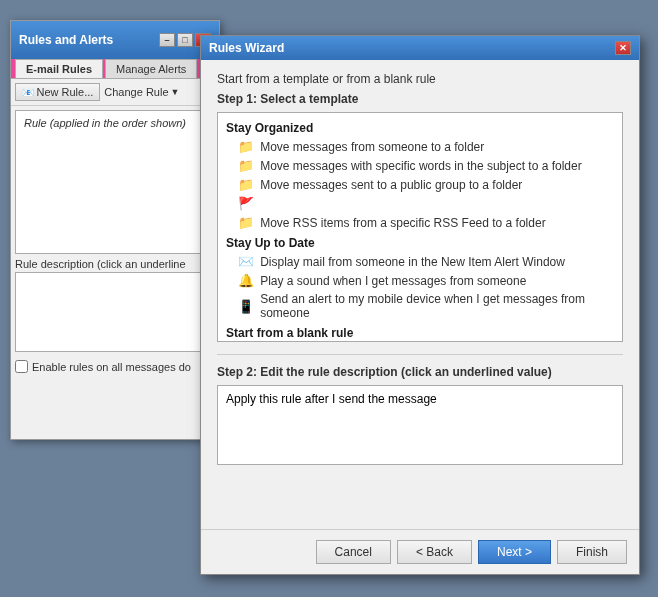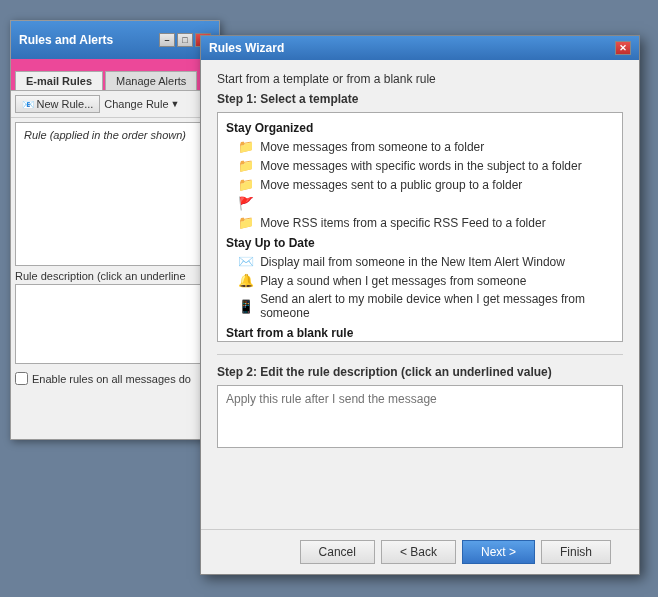--- a/index.html
+++ b/index.html
@@ -52,21 +52,21 @@
     }
     .titlebar-btn.close {
       background: linear-gradient(to bottom, #e8504a, #c03030);
       color: white;
     }
 
     .window-tabs {
       display: flex;
       background: #ec4899;
       border-bottom: 1px solid #aaa;
-      padding: 12px 4px 0;
+      padding: 0 4px 0;
       gap: 2px;
     }
     .tab {
       padding: 3px 10px;
       background: #ddd;
       border: 1px solid #aaa;
       border-bottom: none;
       font-size: 11px;
       cursor: pointer;
       color: #333;
@@ -225,32 +225,32 @@
     }
     .wizard-step2-label {
       font-size: 12px;
       font-weight: 600;
       color: #333;
       margin-bottom: 6px;
     }
     .wizard-description-box {
       background: white;
       border: 1px solid #aaa;
-      height: 63px;
+      height: 80px;
       padding: 6px 8px;
       font-size: 12px;
-      color: #737373;
+      color: #000000;
     }
 
     .wizard-footer {
       position: absolute;
       bottom: 0;
       left: 0;
       right: 0;
-      padding: 10px 28px;
+      padding: 10px 12px;
       border-top: 1px solid #ccc;
       display: flex;
       justify-content: flex-end;
       gap: 6px;
       background: #f0f0f0;
     }
     .footer-btn {
       padding: 4px 18px;
       font-size: 12px;
       cursor: pointer;

